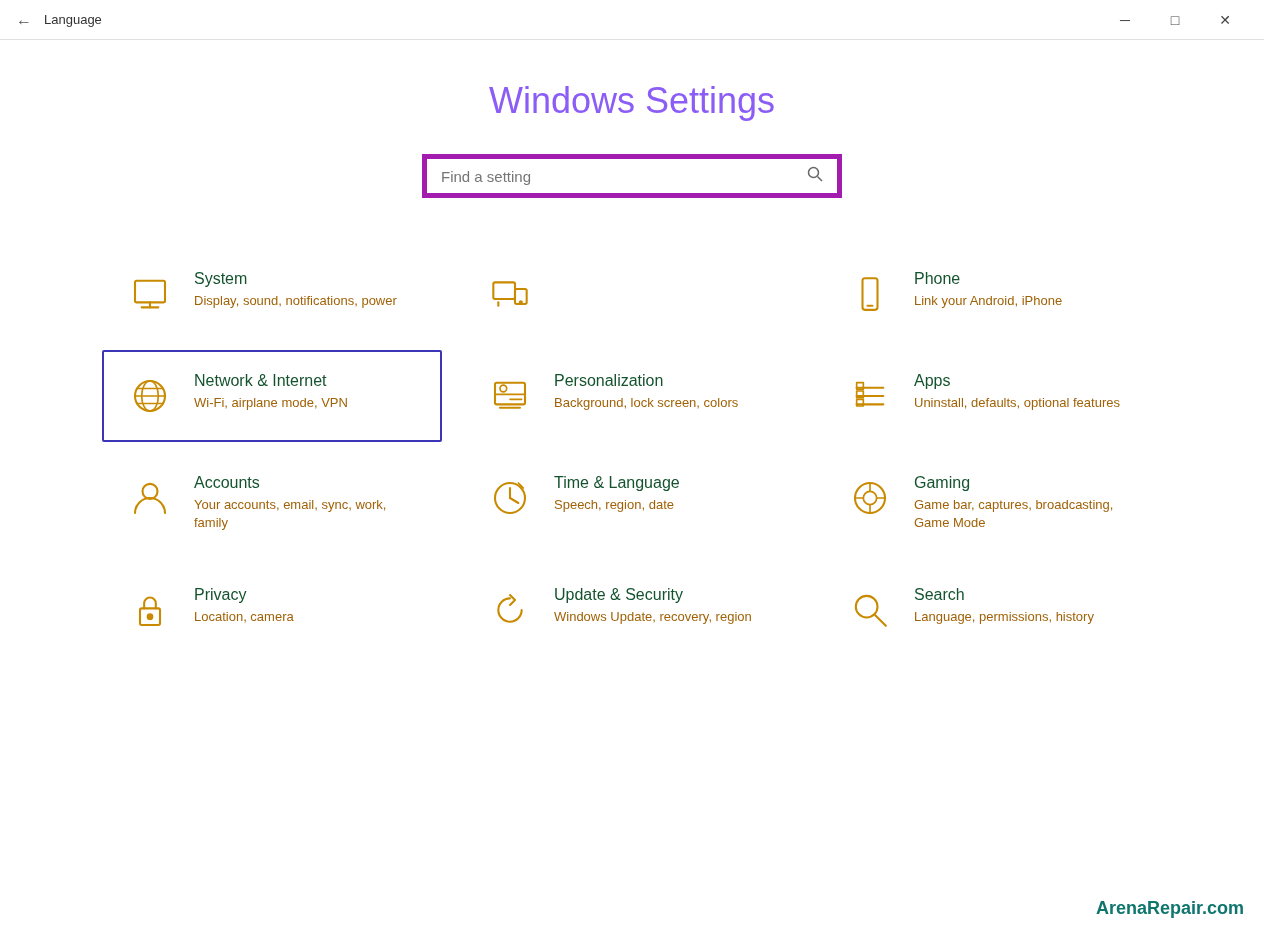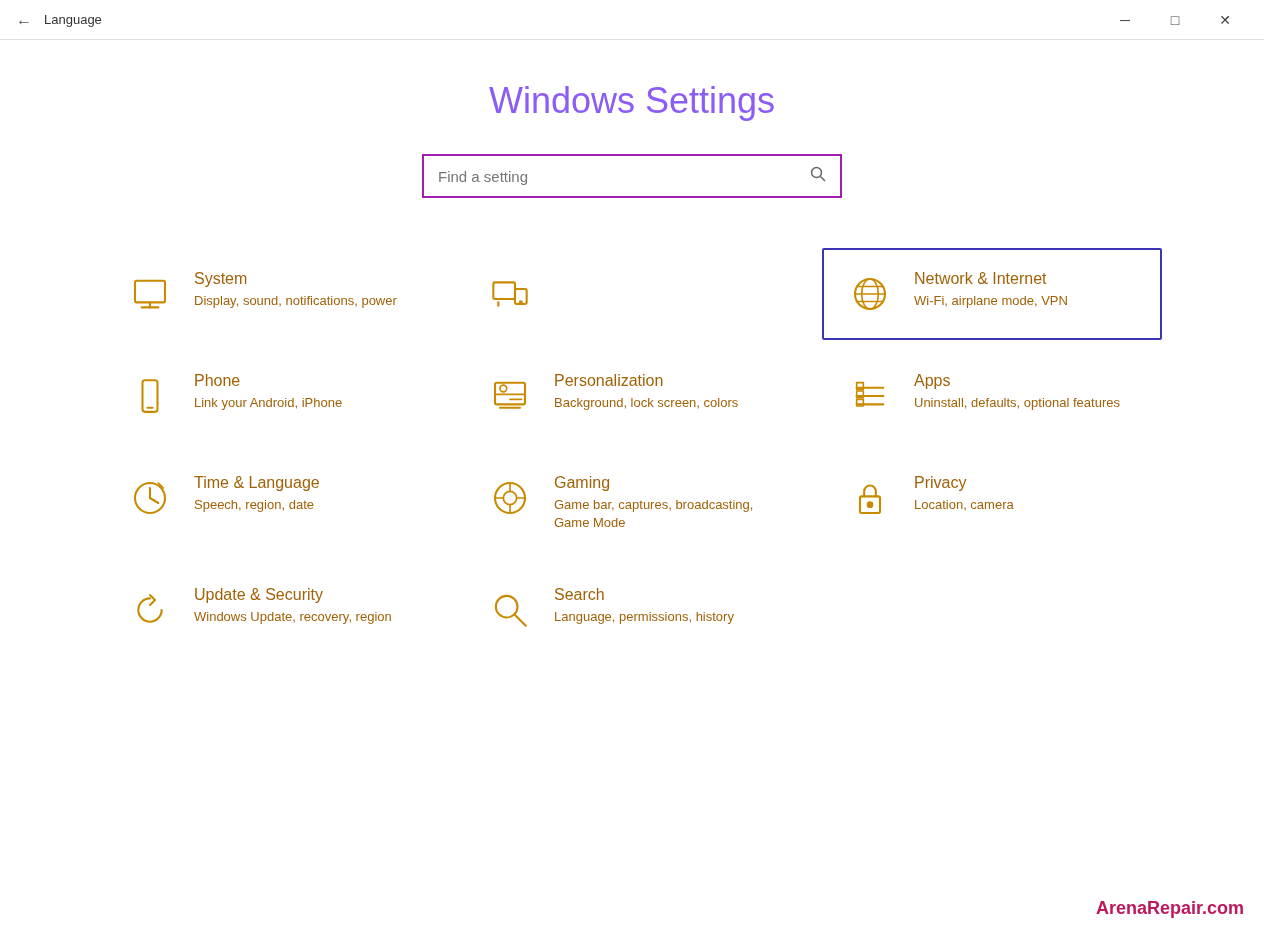--- a/index.html
+++ b/index.html
@@ -70,21 +70,21 @@
     }
 
     .search-bar-wrap {
       display: flex;
       justify-content: center;
       margin-bottom: 50px;
     }
     .search-bar {
       display: flex;
       align-items: center;
-      border: 2px solid #a21caf;
+      border: 5px solid #a21caf;
       width: 420px;
       height: 44px;
       padding: 0 14px;
       background: #fff;
     }
     .search-bar input {
       border: none;
       outline: none;
       font-size: 15px;
       color: #666;
@@ -135,37 +135,37 @@
       stroke: #c98a00;
       stroke-width: 2;
       stroke-linecap: round;
       stroke-linejoin: round;
     }
 
     .item-text { flex: 1; }
     .item-title {
       font-size: 16px;
       font-weight: 400;
-      color: #a16207;
+      color: #14532d;
       margin-bottom: 4px;
     }
     .item-desc {
       font-size: 13px;
       color: #a16207;
       line-height: 1.4;
     }
 
     
     .watermark {
       position: absolute;
       bottom: 16px;
       right: 20px;
       font-size: 18px;
       font-weight: 700;
-      color: #be185d;
+      color: #0f766e;
     }
   </style>
 </head>
 <body>
 
 <div class="titlebar">
   <div class="titlebar-left">
     <button class="titlebar-back">←</button>
     <span class="titlebar-title">Language</span>
   </div>
@@ -208,45 +208,45 @@
       <div class="settings-item">
     <div class="item-icon">
       <svg viewBox="0 0 48 48">
             <rect x="4" y="10" width="26" height="20" rx="2" stroke="#c98a00" stroke-width="2.5" fill="none"></rect>
             <rect x="30" y="18" width="14" height="18" rx="2" stroke="#c98a00" stroke-width="2.5" fill="none"></rect>
             <line x1="10" y1="34" x2="10" y2="38" stroke="#c98a00" stroke-width="2.5"></line>
             <circle cx="37" cy="34" r="1.5" fill="#c98a00"></circle>
           </svg>
     </div>
   </div>
+      <div class="settings-item">
+    <div class="item-icon">
+      <svg viewBox="0 0 48 48">
+            <rect x="15" y="5" width="18" height="38" rx="3" stroke="#c98a00" stroke-width="2.5" fill="none"></rect>
+            <line x1="21" y1="38" x2="27" y2="38" stroke="#c98a00" stroke-width="2.5"></line>
+          </svg>
+    </div>
+    <div class="item-text">
+      <div class="item-title">Phone</div>
+      <div class="item-desc">Link your Android, iPhone</div>
+    </div>
+  </div>
       <div class="settings-item active">
     <div class="item-icon">
       <svg viewBox="0 0 48 48">
             <circle cx="24" cy="24" r="18" stroke="#c98a00" stroke-width="2.5" fill="none"></circle>
             <ellipse cx="24" cy="24" rx="10" ry="18" stroke="#c98a00" stroke-width="2" fill="none"></ellipse>
             <line x1="6" y1="24" x2="42" y2="24" stroke="#c98a00" stroke-width="2"></line>
             <line x1="8" y1="15" x2="40" y2="15" stroke="#c98a00" stroke-width="2"></line>
             <line x1="8" y1="33" x2="40" y2="33" stroke="#c98a00" stroke-width="2"></line>
           </svg>
     </div>
     <div class="item-text">
       <div class="item-title">Network &amp; Internet</div>
       <div class="item-desc">Wi-Fi, airplane mode, VPN</div>
-    </div>
-  </div>
-      <div class="settings-item">
-    <div class="item-icon">
-      <svg viewBox="0 0 48 48">
-            <rect x="15" y="5" width="18" height="38" rx="3" stroke="#c98a00" stroke-width="2.5" fill="none"></rect>
-            <line x1="21" y1="38" x2="27" y2="38" stroke="#c98a00" stroke-width="2.5"></line>
-          </svg>
-    </div>
-    <div class="item-text">
-      <div class="item-title">Phone</div>
-      <div class="item-desc">Link your Android, iPhone</div>
     </div>
   </div>
       <div class="settings-item">
     <div class="item-icon">
       <svg viewBox="0 0 48 48">
             <rect x="6" y="8" width="36" height="26" rx="2" stroke="#c98a00" stroke-width="2.5" fill="none"></rect>
             <line x1="6" y1="22" x2="42" y2="22" stroke="#c98a00" stroke-width="2"></line>
             <circle cx="16" cy="15" r="4" stroke="#c98a00" stroke-width="2" fill="none"></circle>
             <line x1="24" y1="28" x2="38" y2="28" stroke="#c98a00" stroke-width="2"></line>
             <line x1="12" y1="38" x2="36" y2="38" stroke="#c98a00" stroke-width="2.5"></line>
@@ -269,20 +269,32 @@
           </svg>
     </div>
     <div class="item-text">
       <div class="item-title">Apps</div>
       <div class="item-desc">Uninstall, defaults, optional features</div>
     </div>
   </div>
       <div class="settings-item">
     <div class="item-icon">
       <svg viewBox="0 0 48 48">
+            <circle cx="24" cy="16" r="9" stroke="#c98a00" stroke-width="2.5" fill="none"></circle>
+            <path d="M6 42c0-9.94 8.06-18 18-18s18 8.06 18 18" stroke="#c98a00" stroke-width="2.5" fill="none"></path>
+          </svg>
+    </div>
+    <div class="item-text">
+      <div class="item-title">Accounts</div>
+      <div class="item-desc">Your accounts, email, sync, work, family</div>
+    </div>
+  </div>
+      <div class="settings-item">
+    <div class="item-icon">
+      <svg viewBox="0 0 48 48">
             <circle cx="24" cy="24" r="18" stroke="#c98a00" stroke-width="2.5" fill="none"></circle>
             <line x1="24" y1="12" x2="24" y2="24" stroke="#c98a00" stroke-width="2.5"></line>
             <line x1="24" y1="24" x2="34" y2="30" stroke="#c98a00" stroke-width="2.5"></line>
             <path d="M36 8 L40 12 M38 10 L34 6" stroke="#c98a00" stroke-width="2" fill="none"></path>
           </svg>
     </div>
     <div class="item-text">
       <div class="item-title">Time &amp; Language</div>
       <div class="item-desc">Speech, region, date</div>
     </div>

